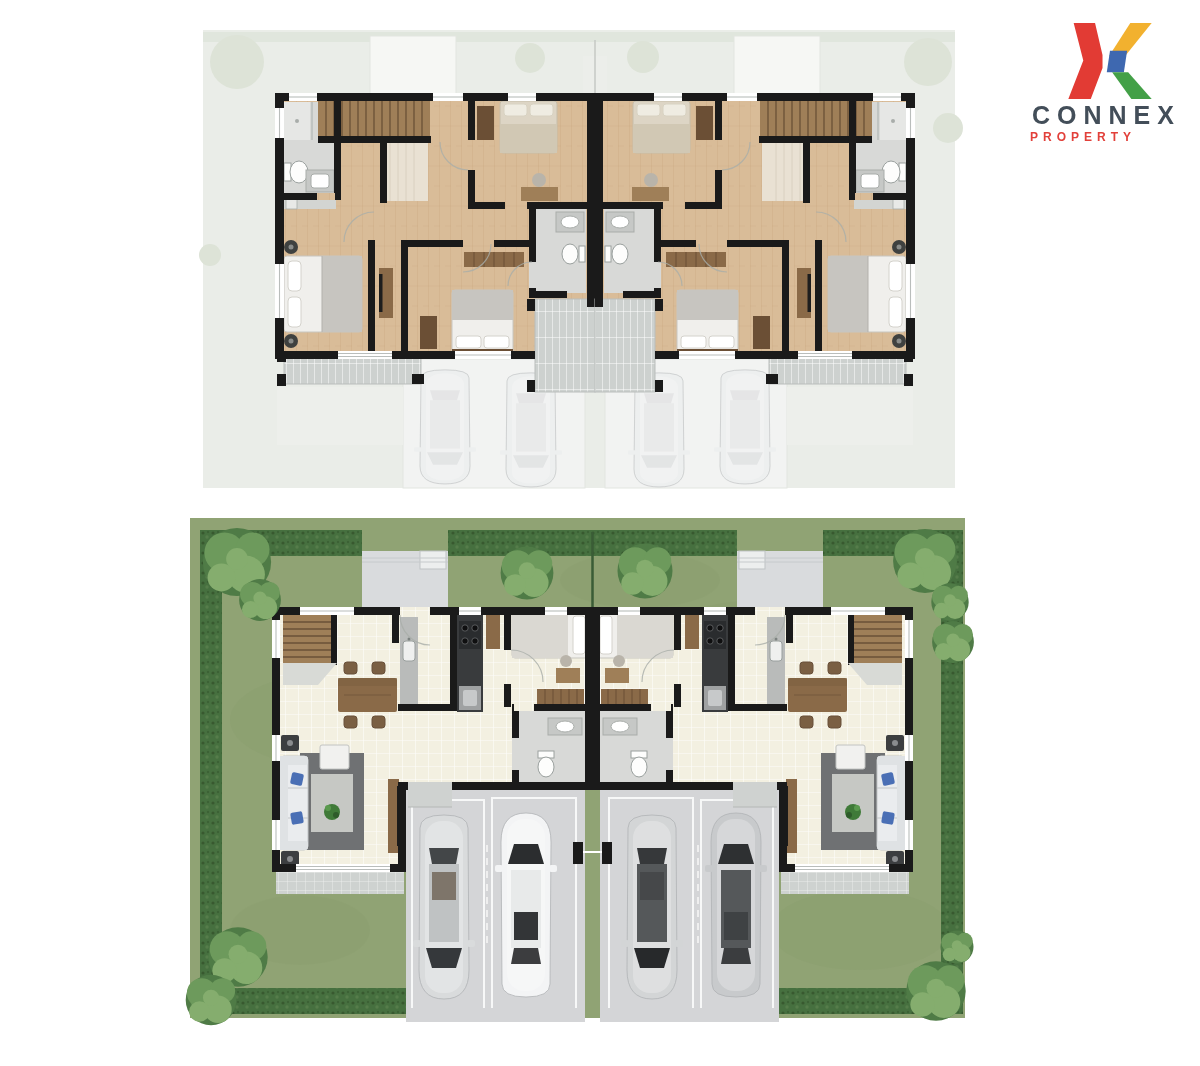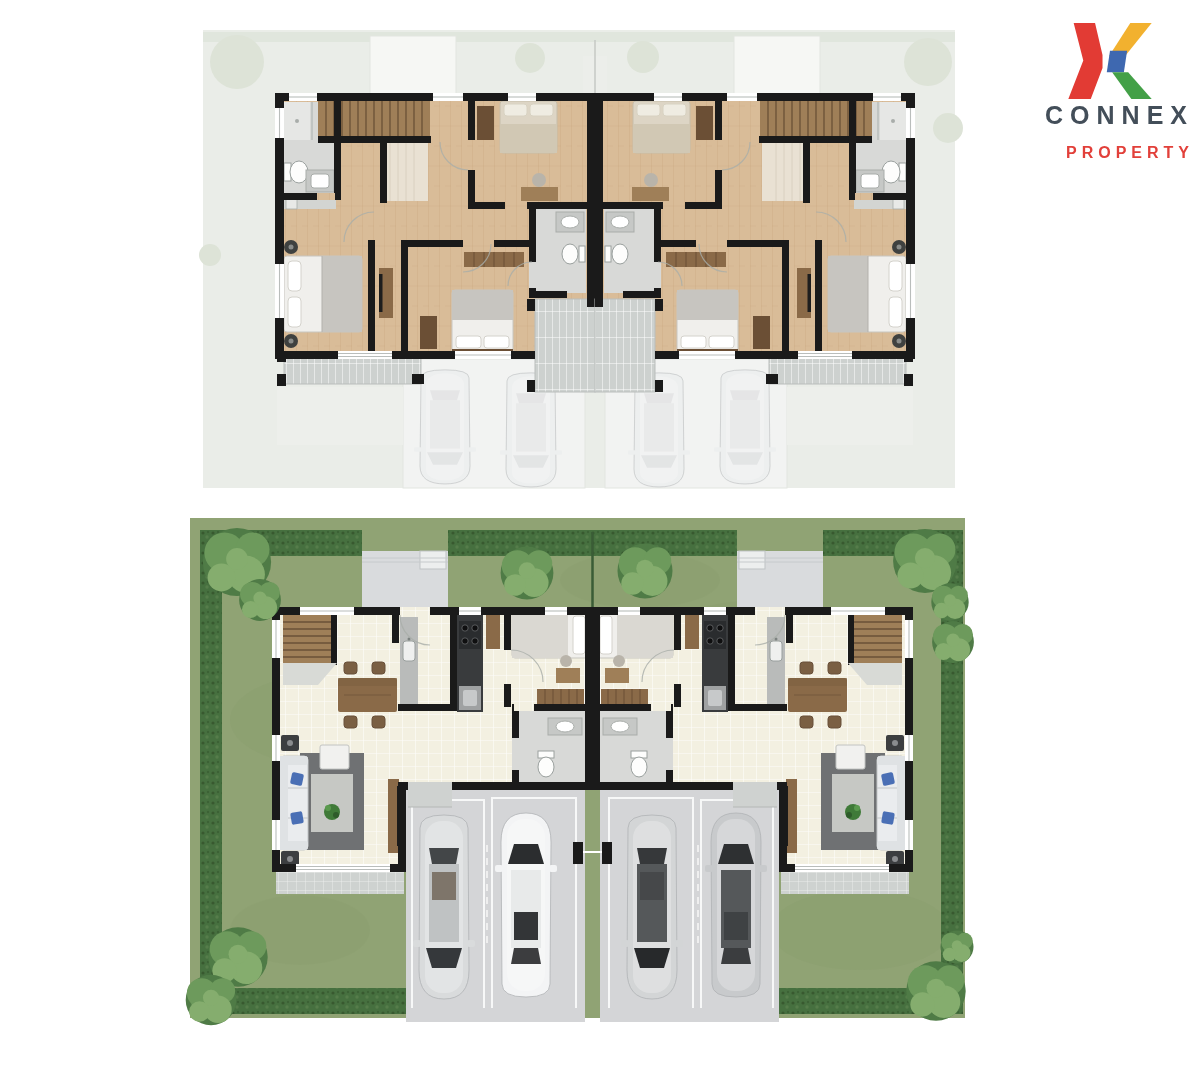--- a/index.html
+++ b/index.html
@@ -3,24 +3,24 @@
 <meta charset="utf-8">
 <style>
   html,body{margin:0;padding:0;background:#fff;}
   body{width:1200px;height:1066px;position:relative;overflow:hidden;font-family:"Liberation Sans",sans-serif;}
   .scene{position:absolute;left:0;top:0;width:1200px;height:1066px;}
   .w{fill:var(--wall);}
   .winr{fill:#ffffff;}
   .winl{stroke:#b9bdbb;stroke-width:1.1;fill:none;}
   .arc{stroke:#a9aea9;stroke-width:1.2;fill:none;opacity:.8;}
   .fixt{fill:var(--fixture);stroke:var(--fixture_stroke);stroke-width:1;}
-  .logo{position:absolute;left:1026px;top:22px;width:168px;text-align:right;}
+  .logo{position:absolute;left:1026px;top:22px;width:168px;text-align:left;}
   .logo-x{width:86px;height:78px;display:block;margin:0 auto;}
   .brand{font-size:25px;font-weight:800;letter-spacing:7px;color:var(--brand);margin-top:1px;margin-left:6px;}
-  .tagline{font-size:16px;font-weight:700;letter-spacing:5px;color:var(--tagline);margin-top:14px;margin-left:4px;}
+  .tagline{font-size:12px;font-weight:700;letter-spacing:5px;color:var(--tagline);margin-top:0;margin-left:4px;}
 </style>
 </head>
 <body>
 
 <svg class="scene" viewBox="0 0 1200 1066">
   <defs>
     <pattern id="pTile" width="13" height="13" patternUnits="userSpaceOnUse">
       <rect width="13" height="13" fill="var(--tile)"></rect>
       <path d="M13 0 V13 M0 13 H13" stroke="#ffffff" stroke-width="1.2" opacity=".85"></path>
     </pattern>

